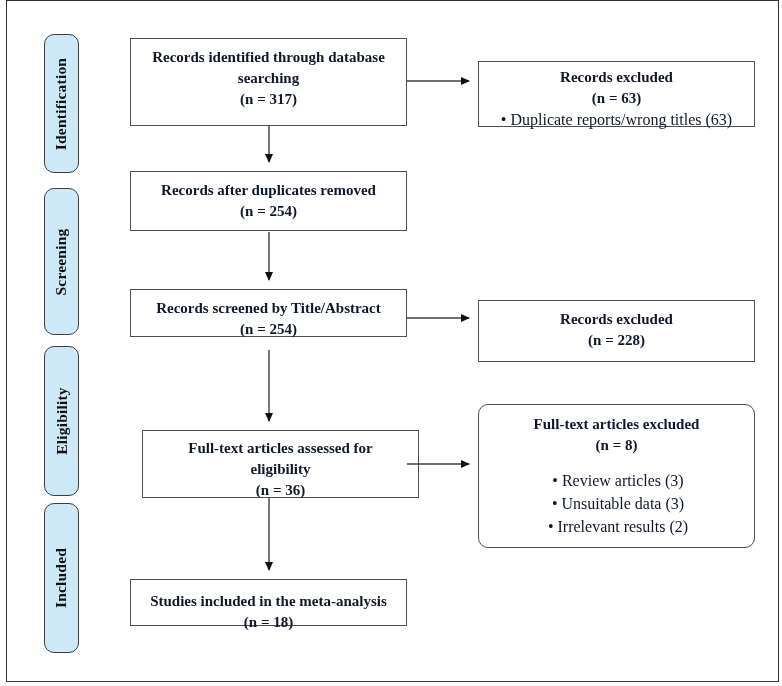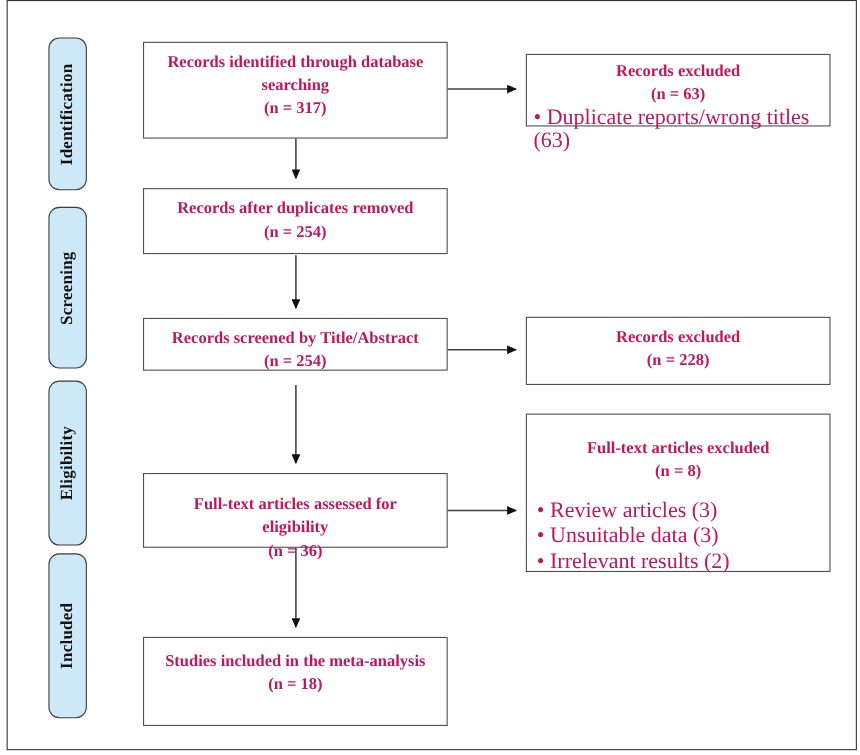--- a/index.html
+++ b/index.html
@@ -50,44 +50,44 @@
   #stage-eligibility    { top: 346px; height: 150px; }
   #stage-included       { top: 503px; height: 150px; }
 
   
   .fbox {
     position: absolute;
     background: #ffffff;
     border: 1.5px solid #4f4f4f;
     box-sizing: border-box;
     text-align: center;
-    color: #be185d;
+    color: #0f172a;
     font-size: 15px;
     line-height: 21px;
   }
   .fbox .btitle, .fbox .bcount { font-weight: bold; }
   .mbox { left: 130px; width: 277px; padding: 8px 14px 0 14px; }
   #mbox-0 { top: 38px;  height: 88px; }
   #mbox-1 { top: 171px; height: 60px; }
   #mbox-2 { top: 289px; height: 48px; }
-  #mbox-3 { top: 430px; height: 68px; padding-top: 18px; }
-  #mbox-4 { top: 579px; height: 81px; padding-top: 11px; }
+  #mbox-3 { top: 430px; height: 68px; padding-top: 7px; margin-left: 12px; }
+  #mbox-4 { top: 579px; height: 47px; padding-top: 11px; }
 
-  .sbox { left: 478px; width: 277px; padding-top: 5px; }
+  .sbox { left: 478px; width: 277px; padding-top: 5px; margin-top: 12px; }
   #sbox-0 { top: 49px;  height: 66px; }
   #sbox-1 { top: 288px; height: 62px; padding-top: 8px; }
-  #sbox-2 { top: 376px; height: 144px; padding-top: 21px; }
+  #sbox-2 { top: 392px; height: 144px; padding-top: 9px; border-radius: 10px; }
 
   .bullets {
     list-style: none;
     margin: 0;
     padding: 0 6px;
-    text-align: left;
+    text-align: center;
     font-weight: normal;
-    font-size: 20px;
+    font-size: 16px;
     line-height: 21px;
   }
   #sbox-2 .bullets { margin-top: 13px; padding-left: 9px; line-height: 23px; }
   .bullets li::before { content: "\2022\00a0"; }
 
   
   .connectors {
     position: absolute;
     left: 0;
     top: 0;

